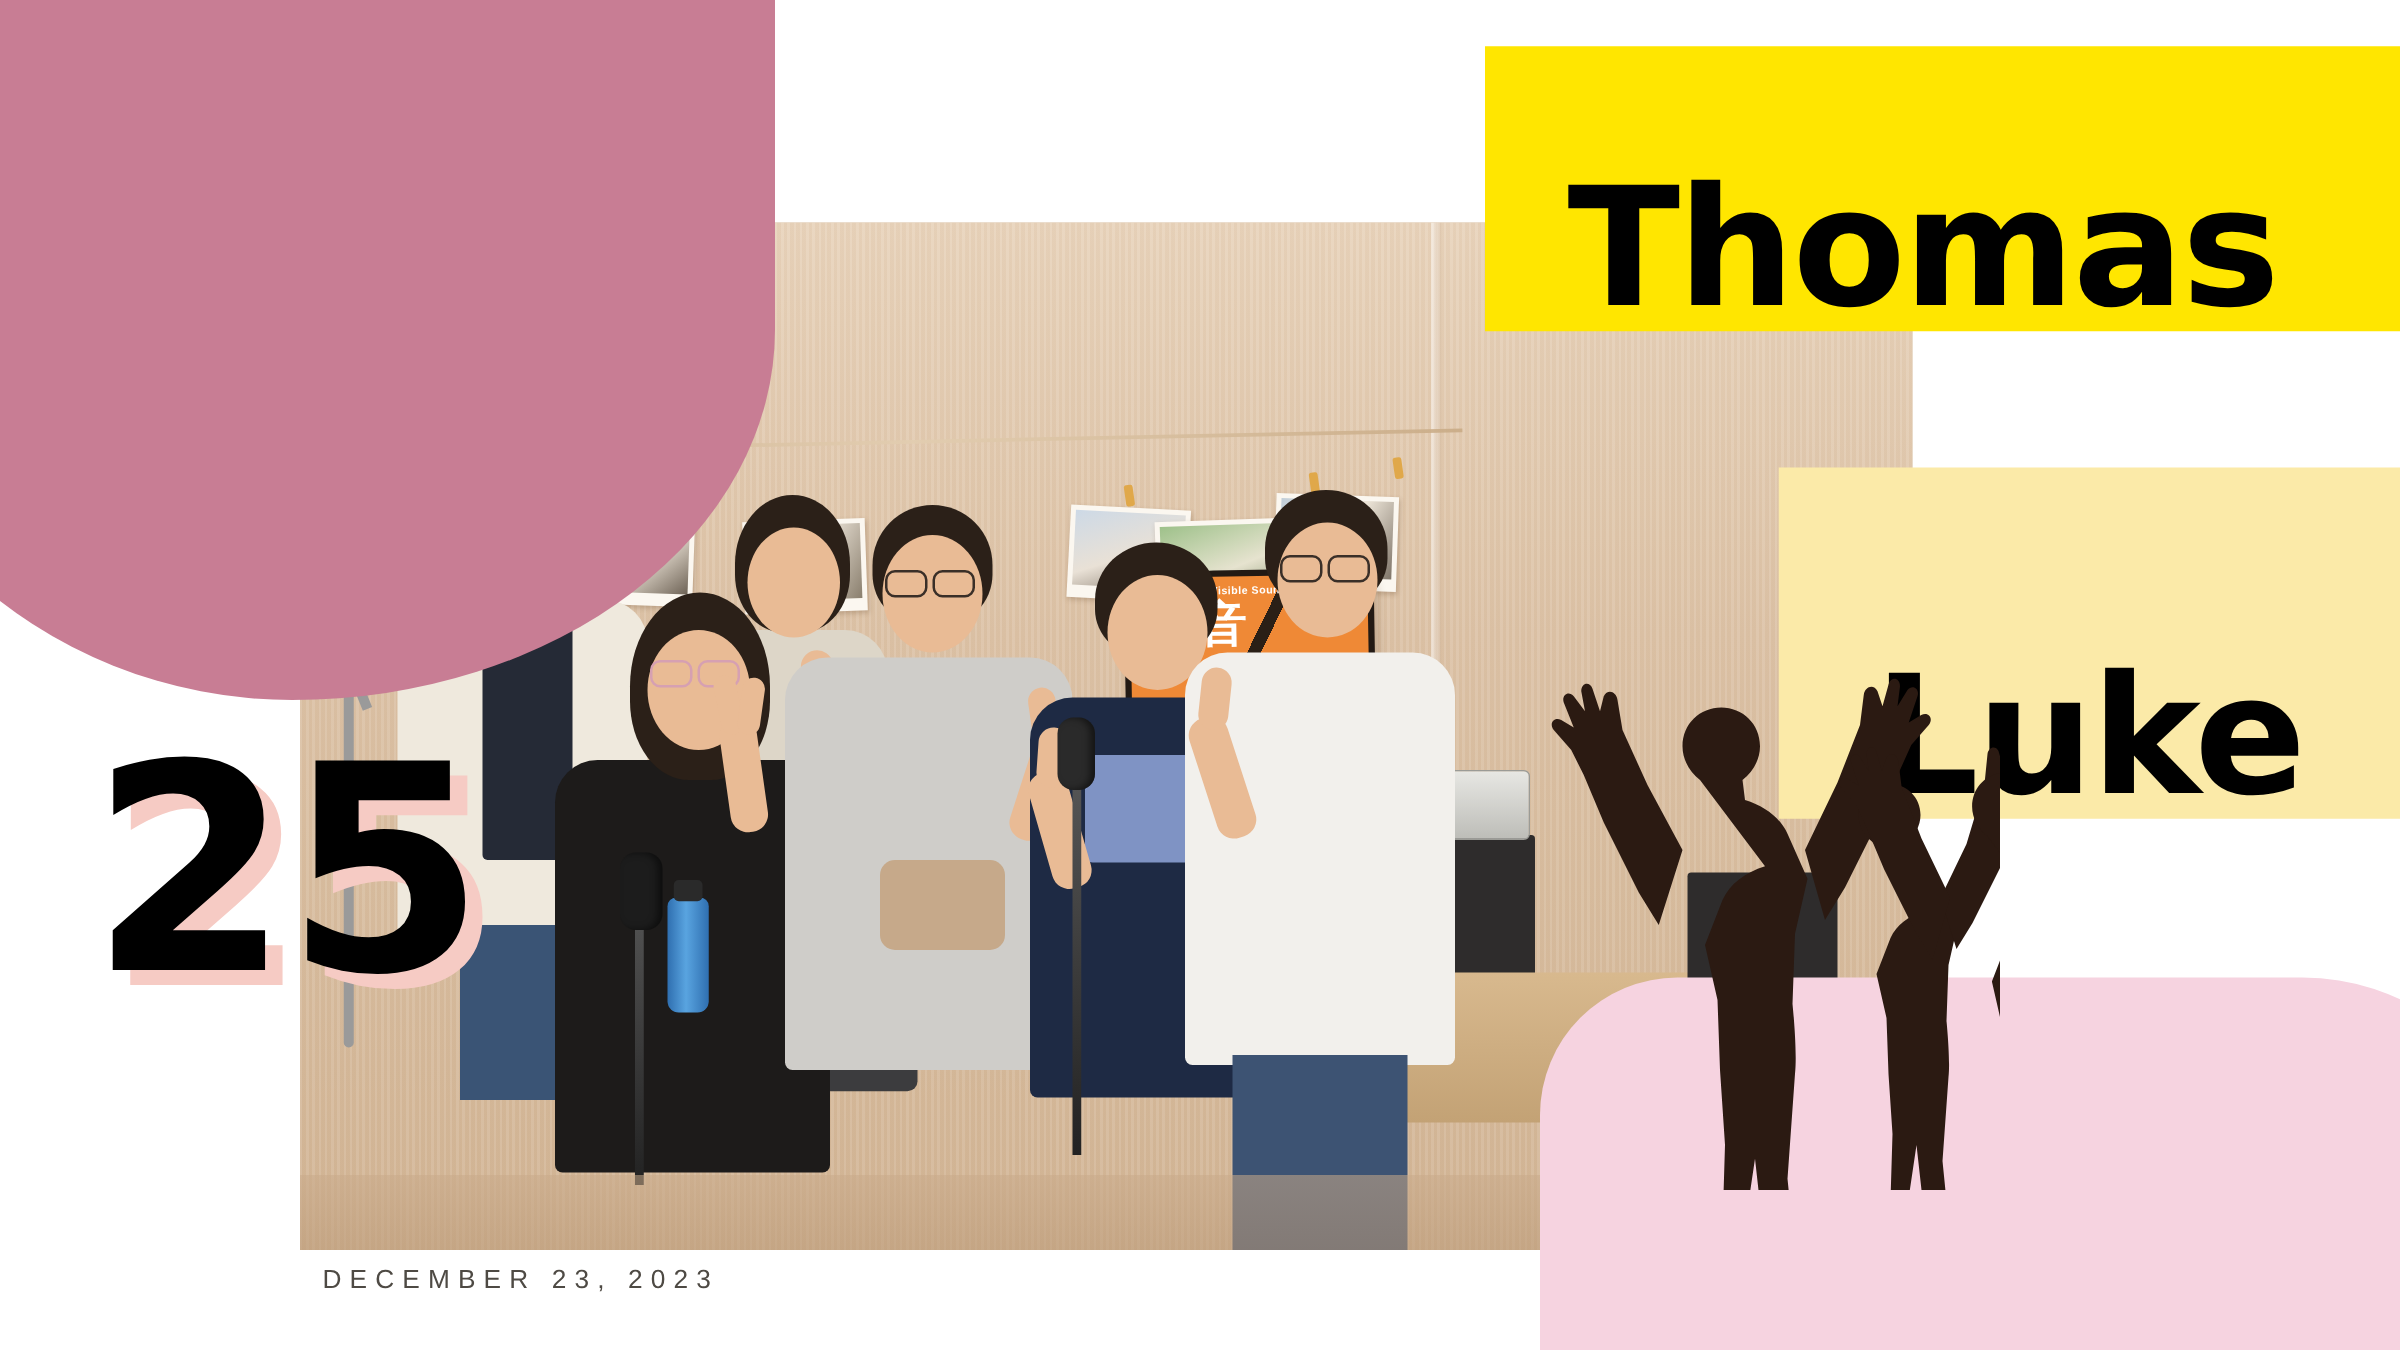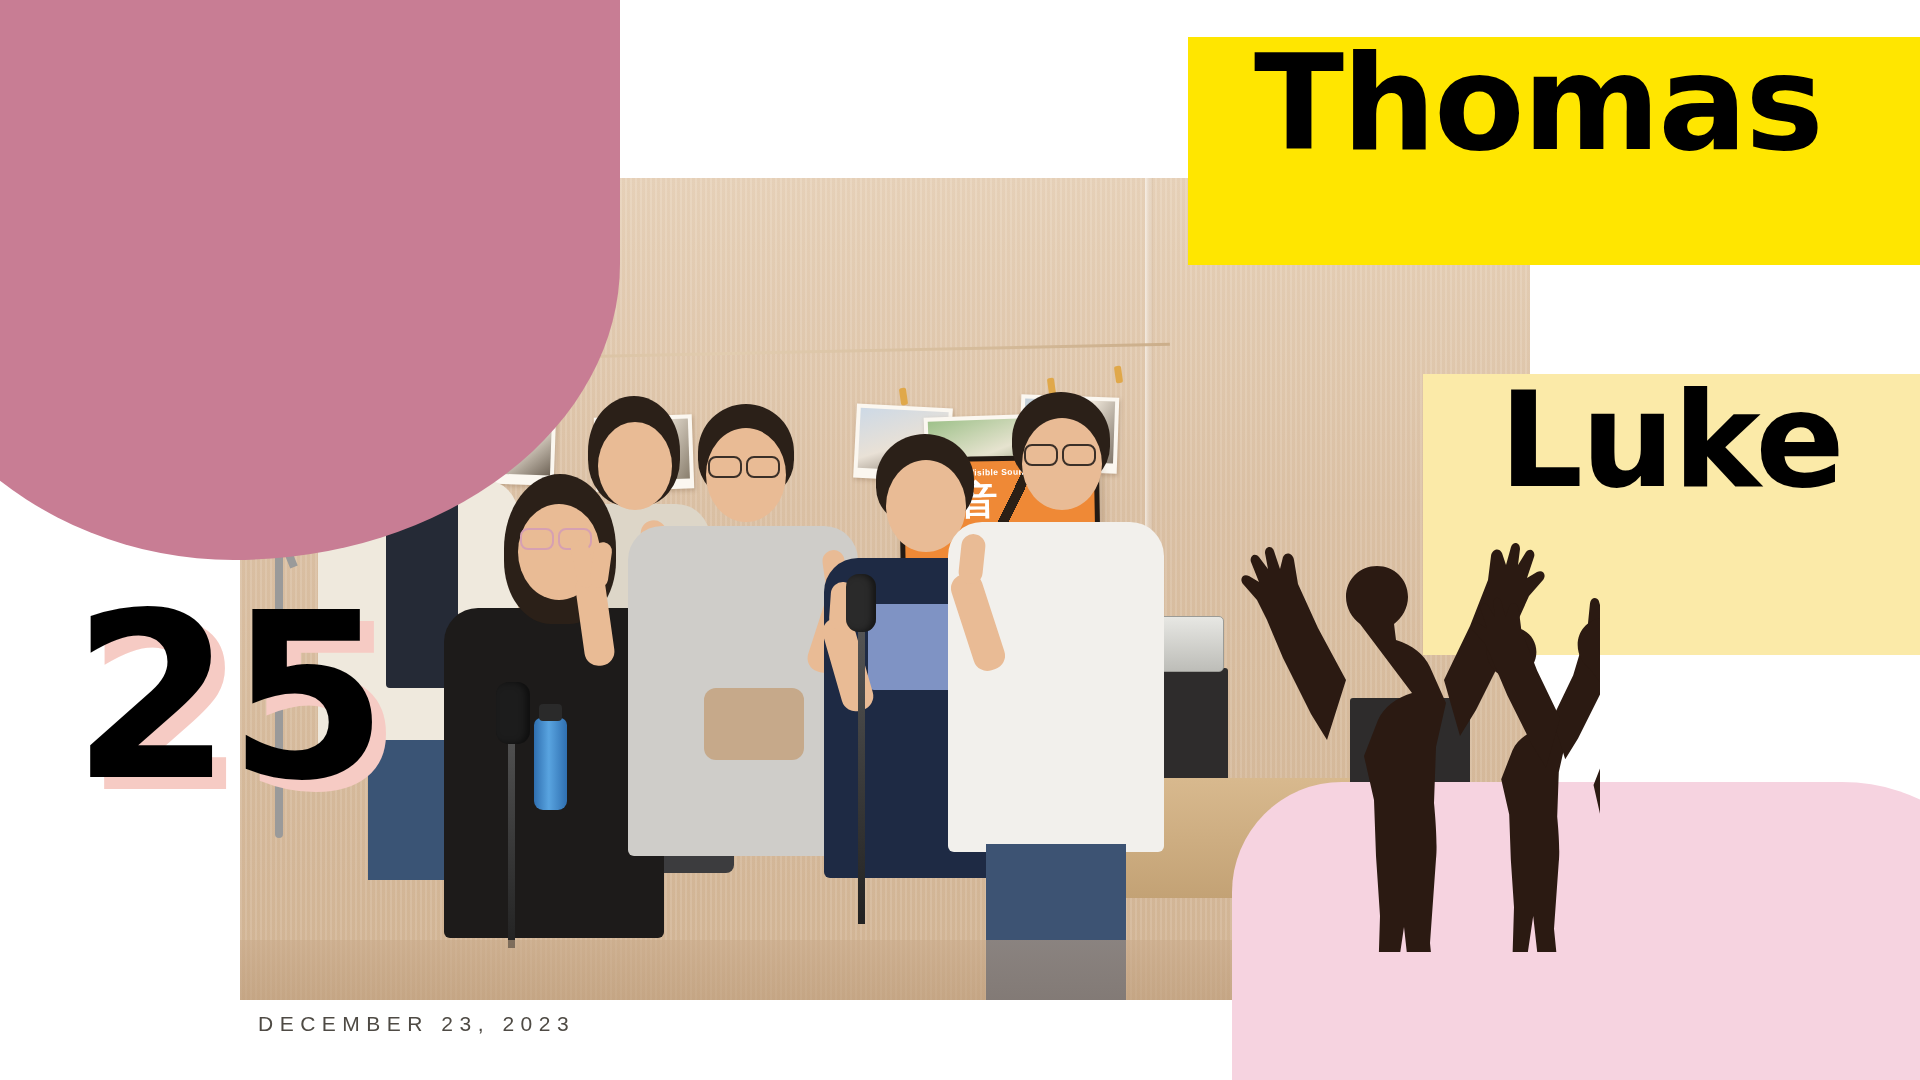--- a/index.html
+++ b/index.html
@@ -110,21 +110,21 @@
     position:relative; font-size:230px; font-weight:700; line-height:.82; color:#000;
     font-family:"DejaVu Sans","Liberation Sans",sans-serif; letter-spacing:-4px;
   }
   .datetext{
     position:absolute; left:258px; top:1012px;
     font-size:21px; letter-spacing:6.5px; color:#4e4a44; font-weight:400;
     font-family:"Liberation Sans", sans-serif;
   }
 
   
-  .namebox{ position:absolute; display:flex; align-items:flex-start; }
+  .namebox{ position:absolute; display:flex; align-items:flex-end; }
   .namebox span{ font-weight:700; color:#000; font-family:"DejaVu Sans","Liberation Sans",sans-serif; }
   #box-thomas{ left:1188px; top:37px; width:732px; height:228px; background:#ffe600;
                justify-content:flex-start; padding-left:66px; }
   #box-thomas span{ font-size:132px; line-height:1; letter-spacing:-2px; }
   #box-luke{ left:1423px; top:374px; width:497px; height:281px; background:#fbeaa8;
              justify-content:flex-start; padding-left:76px; }
   #box-luke span{ font-size:132px; line-height:1; letter-spacing:-2px; }
 
   
   .pinkblob{

